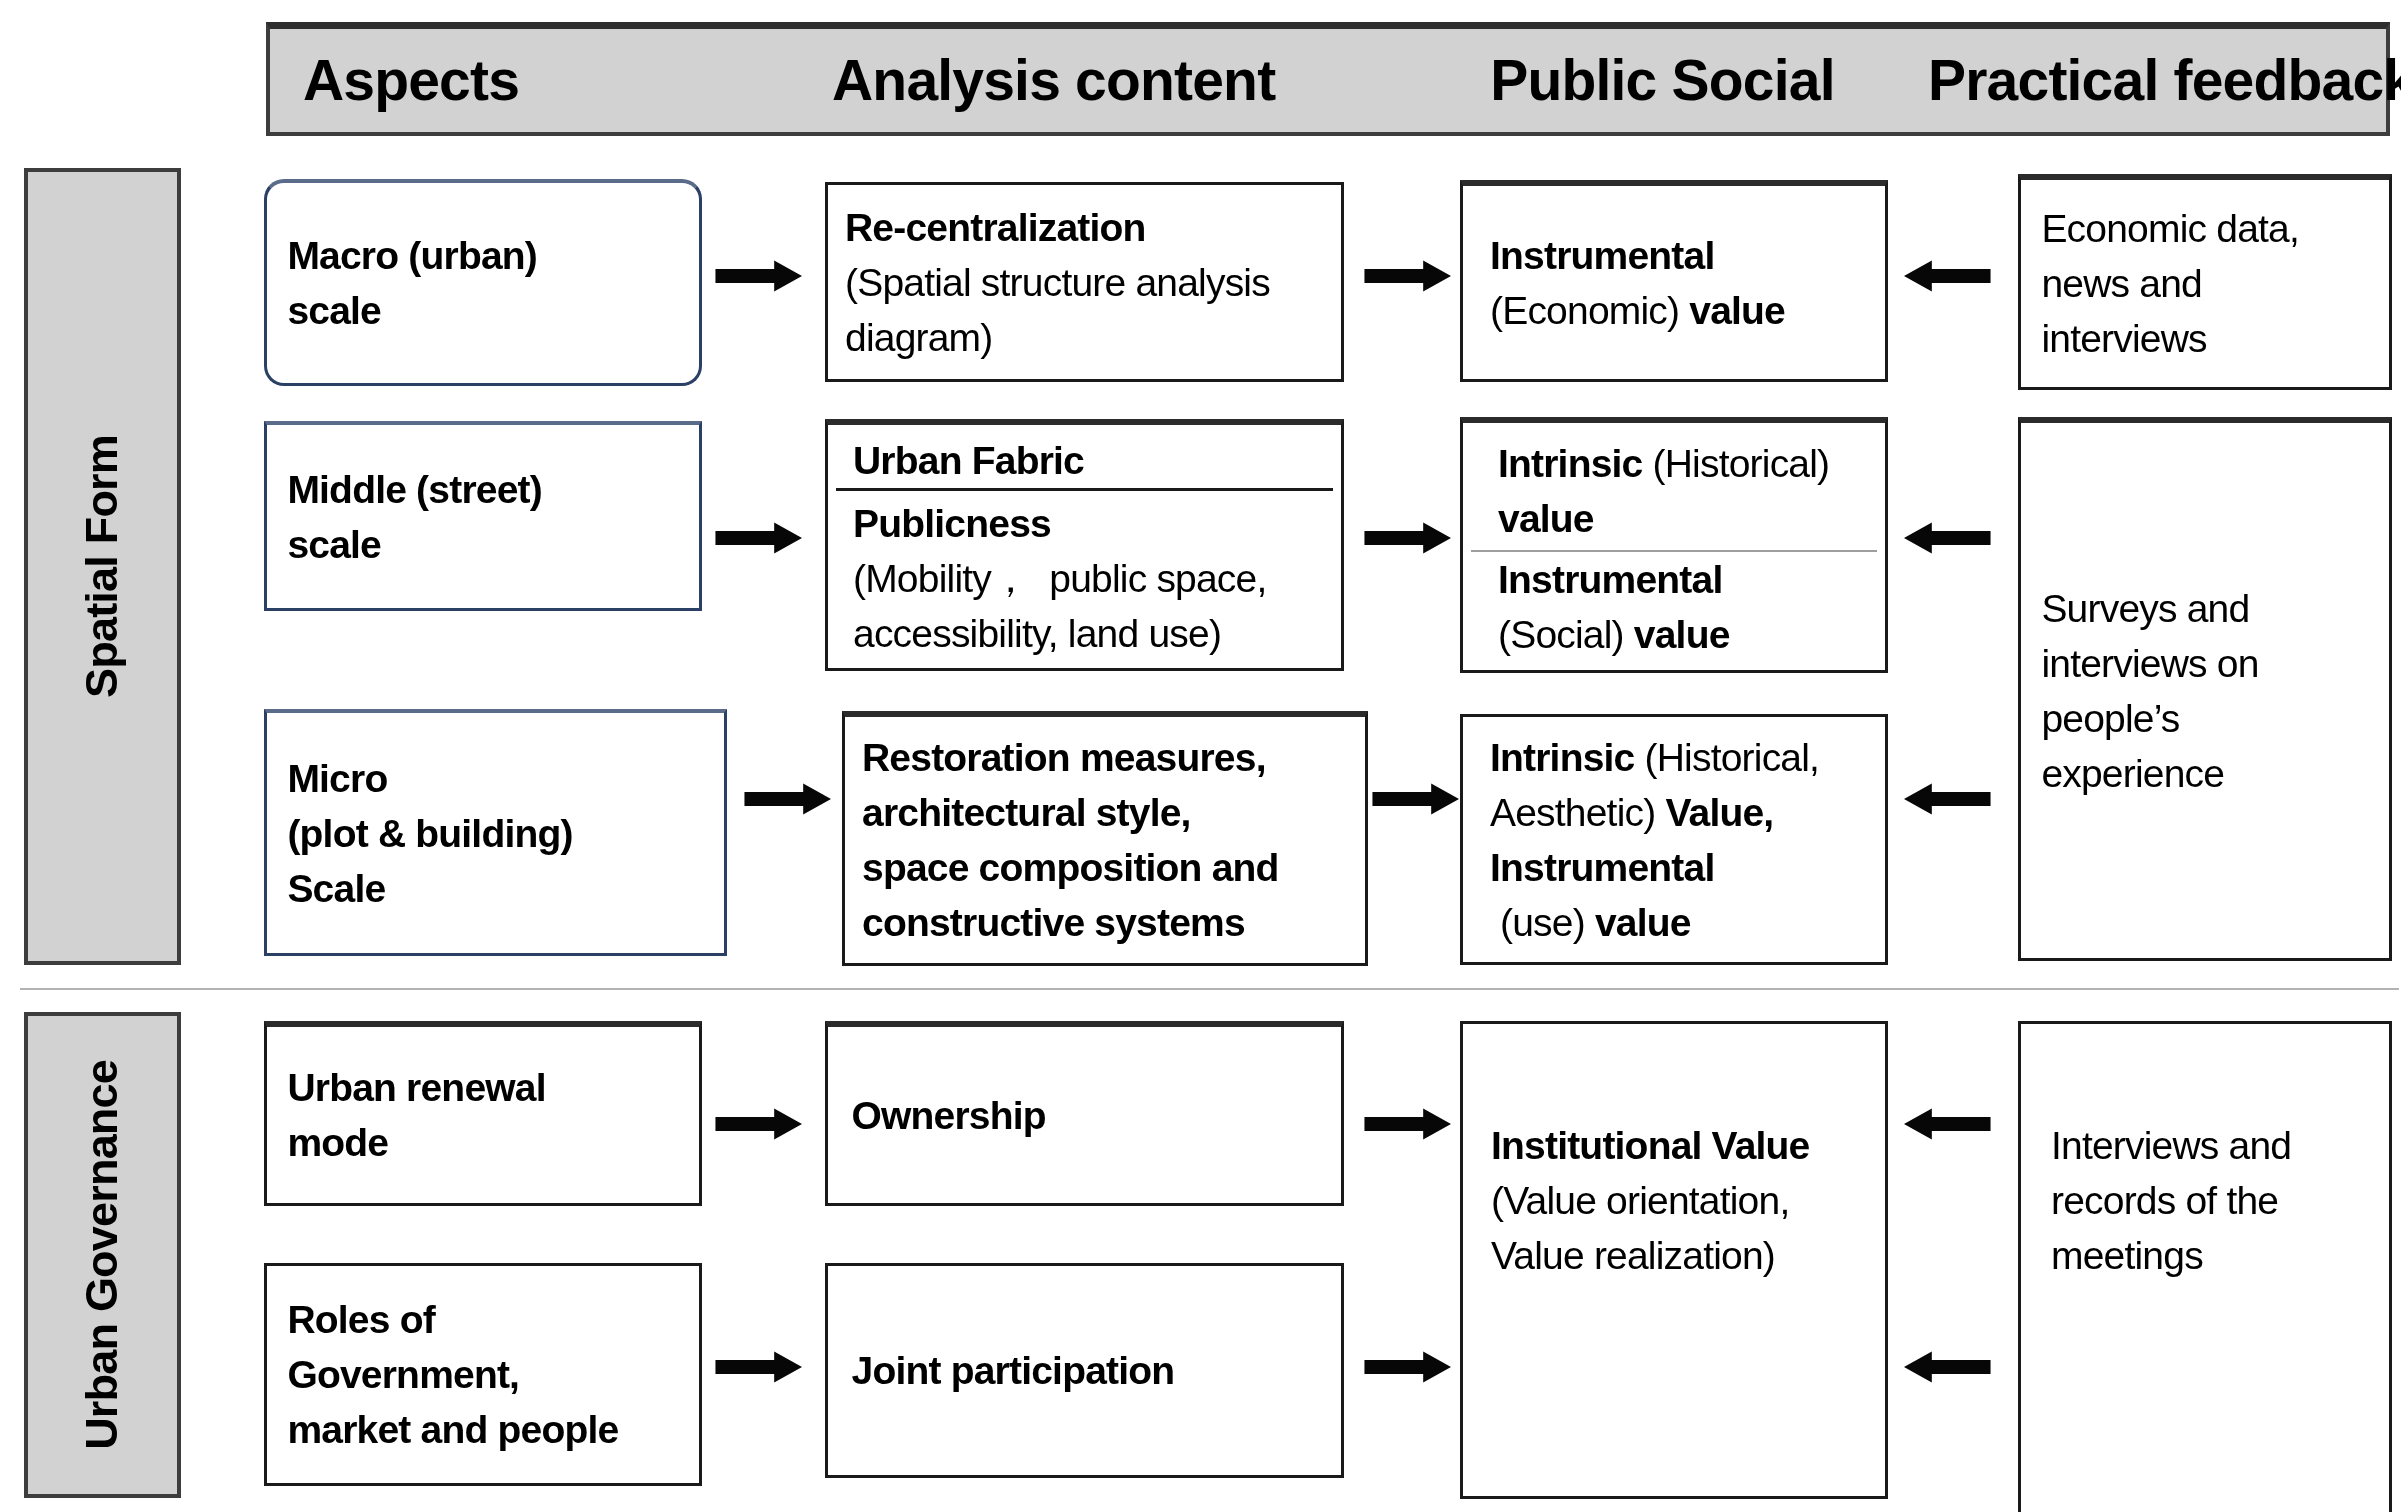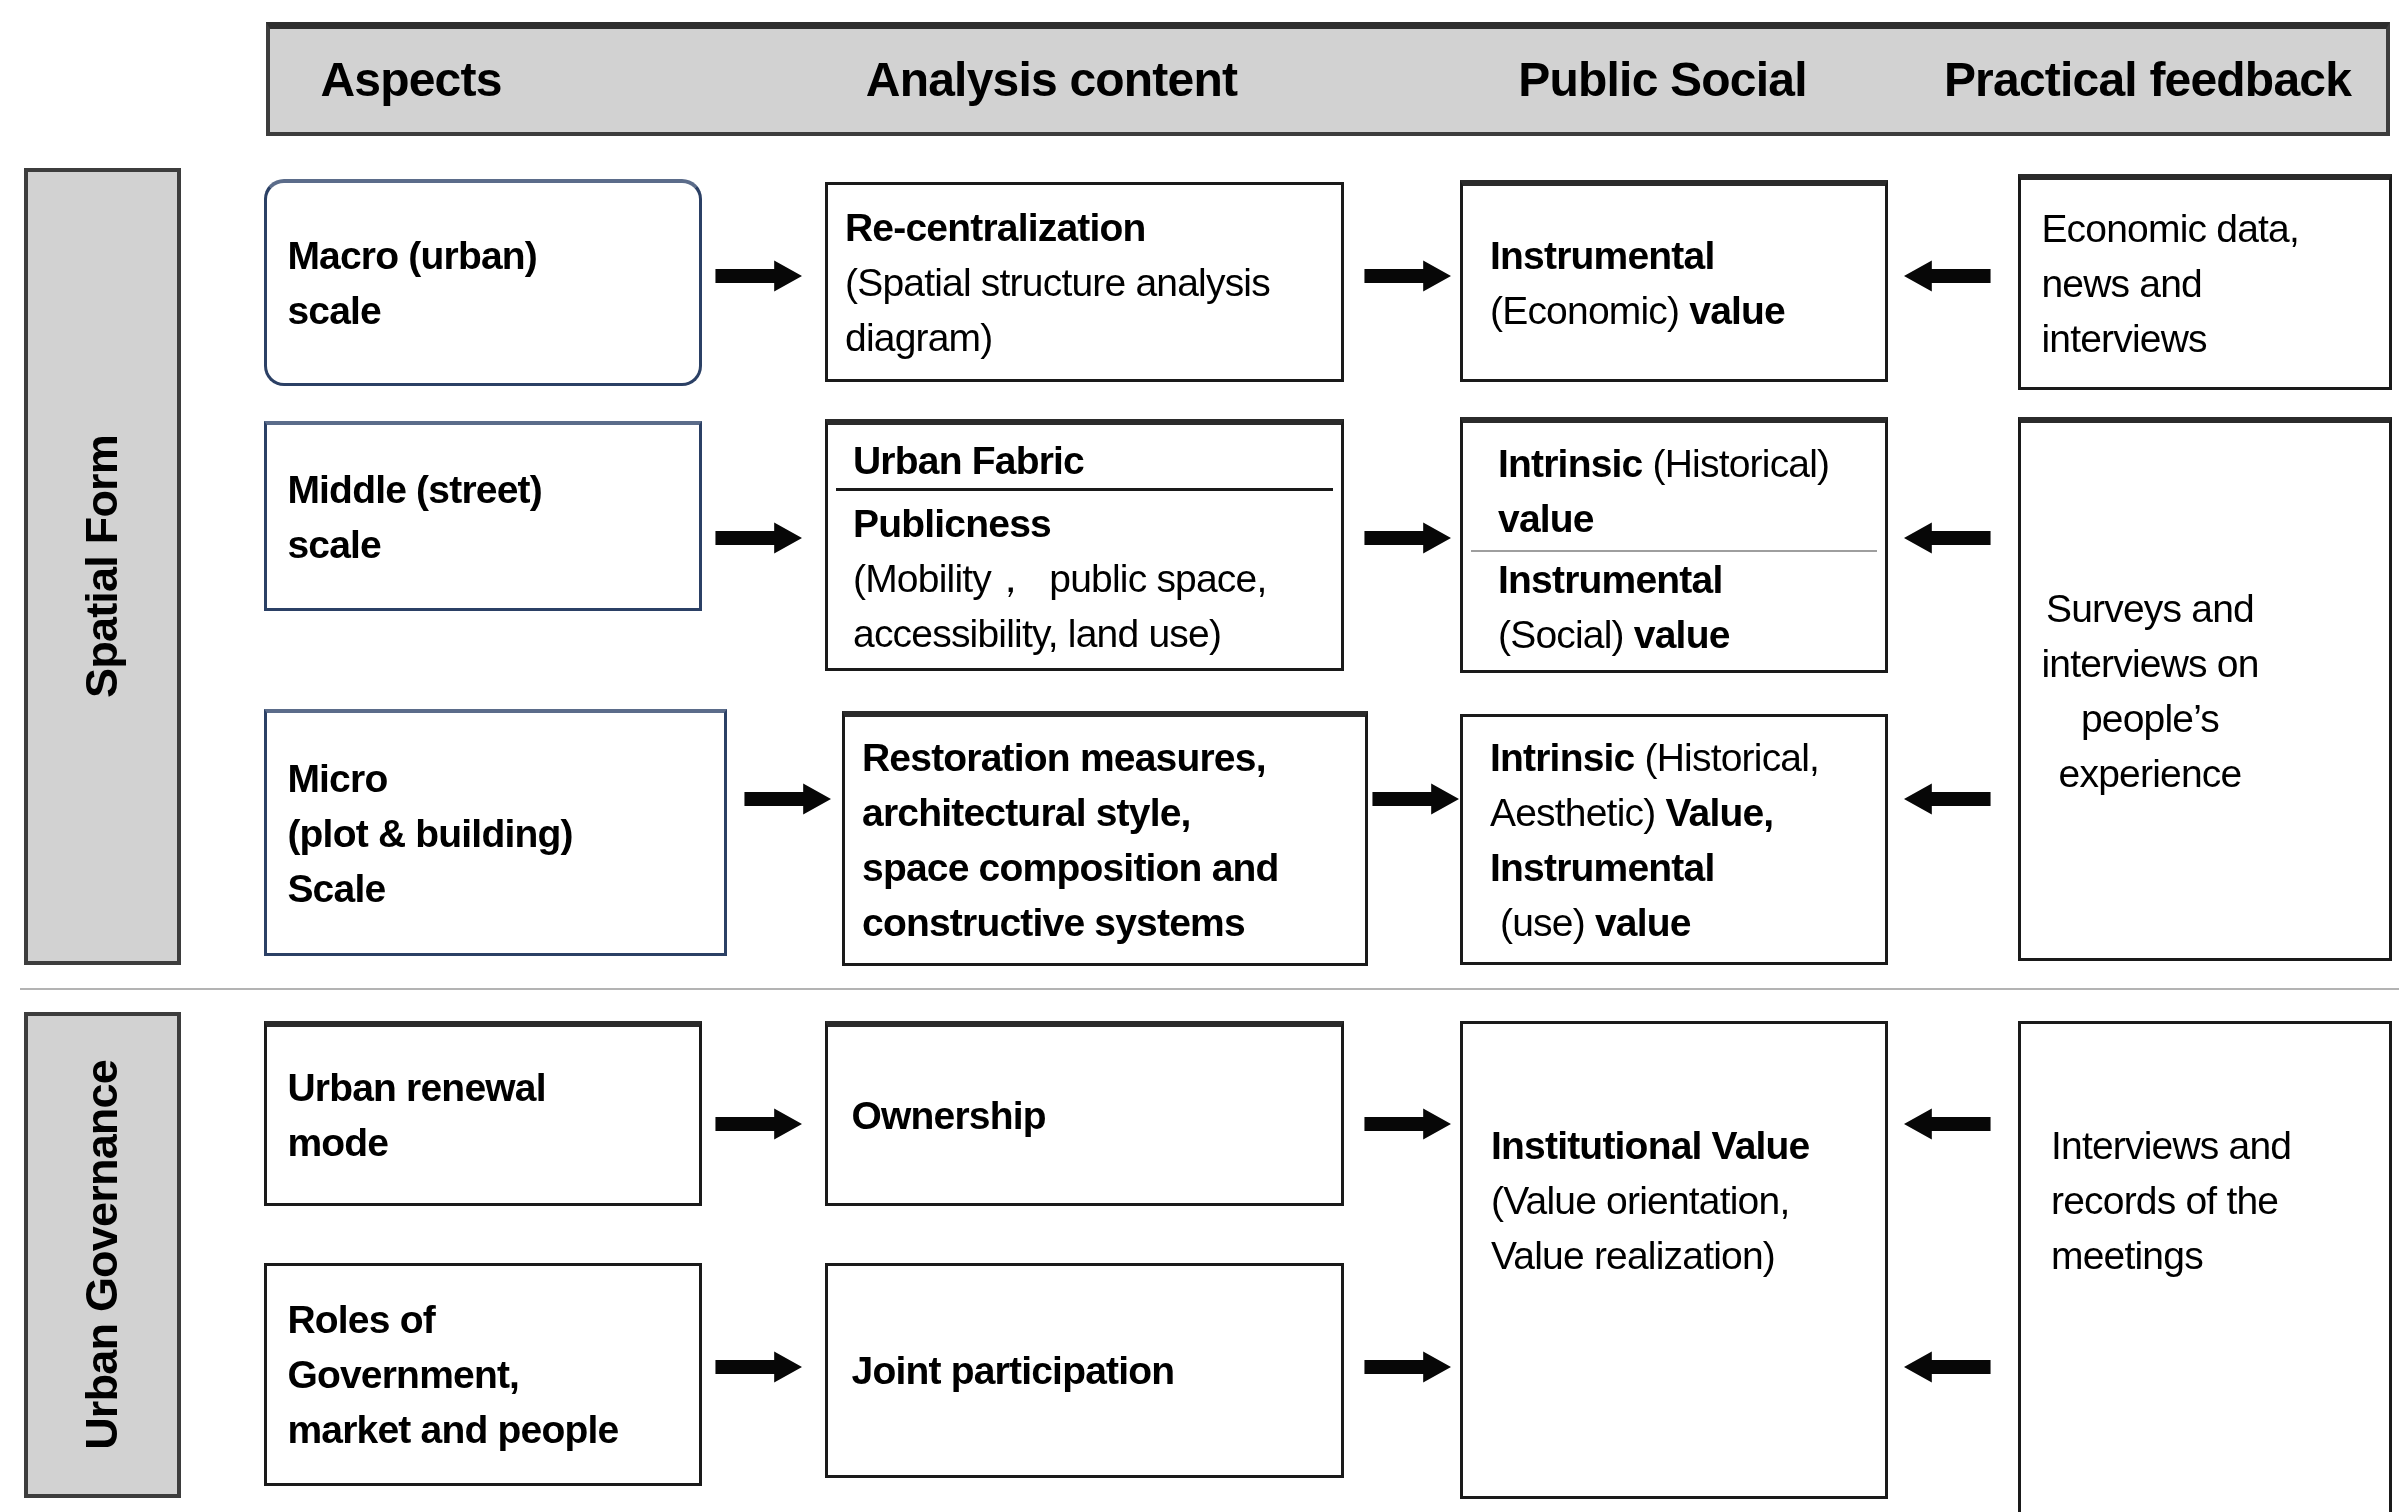--- a/index.html
+++ b/index.html
@@ -8,21 +8,21 @@
     font-family:"Liberation Sans",sans-serif;color:#000;overflow:hidden;
   }
   
   .hdr{
     position:absolute;left:266px;top:22px;width:2124px;height:114px;
     background:#d2d2d2;border:4.7px solid #3d3d3d;border-top:7px solid #2e2e2e;
     box-sizing:border-box;
   }
   .hdr-label{
     position:absolute;top:0;height:102px;line-height:102px;text-align:center;
-    font-size:48px;font-weight:bold;letter-spacing:-0.8px;white-space:pre;
+    font-size:57px;font-weight:bold;letter-spacing:-0.8px;white-space:pre;
   }
   
   .side{
     position:absolute;left:23.5px;width:157px;background:#d2d2d2;
     border:4.7px solid #3d3d3d;box-sizing:border-box;
     display:flex;align-items:center;justify-content:center;
   }
   .vlabel{
     writing-mode:vertical-rl;transform:rotate(180deg);
     font-size:45px;font-weight:bold;letter-spacing:-0.8px;white-space:pre;
@@ -123,21 +123,21 @@
 </span><span class="bold">value</span></div>
     </div>
     <div class="cell" style="flex:1;padding-left:27px;">
       <div class="runs"><span class="bold">Instrumental
 </span><span>(Social) </span><span class="bold">value</span></div>
     </div>
   </div>
   <svg class="arr" style="left:1902px;top:521px;" viewBox="0 0 114 44">
       <polygon points="114,13 38,13 38,2 2,22 38,42 38,31 114,31"></polygon>
     </svg>
-  <div class="box black thicktop" style="left:2018px;top:417px;width:374px;height:544px;padding-left:20.4px;text-align:center;">
+  <div class="box black thicktop" style="left:2018px;top:417px;width:374px;height:544px;padding-left:20.4px;">
     <div class="runs"><span>Surveys and
 interviews on
 people’s
 experience</span></div>
   </div>
 
   <div class="box navy" style="left:264px;top:709px;width:463px;height:247px;padding-left:20.4px;">
     <div class="runs"><span class="bold">Micro
 (plot &amp; building)
 Scale</span></div>

